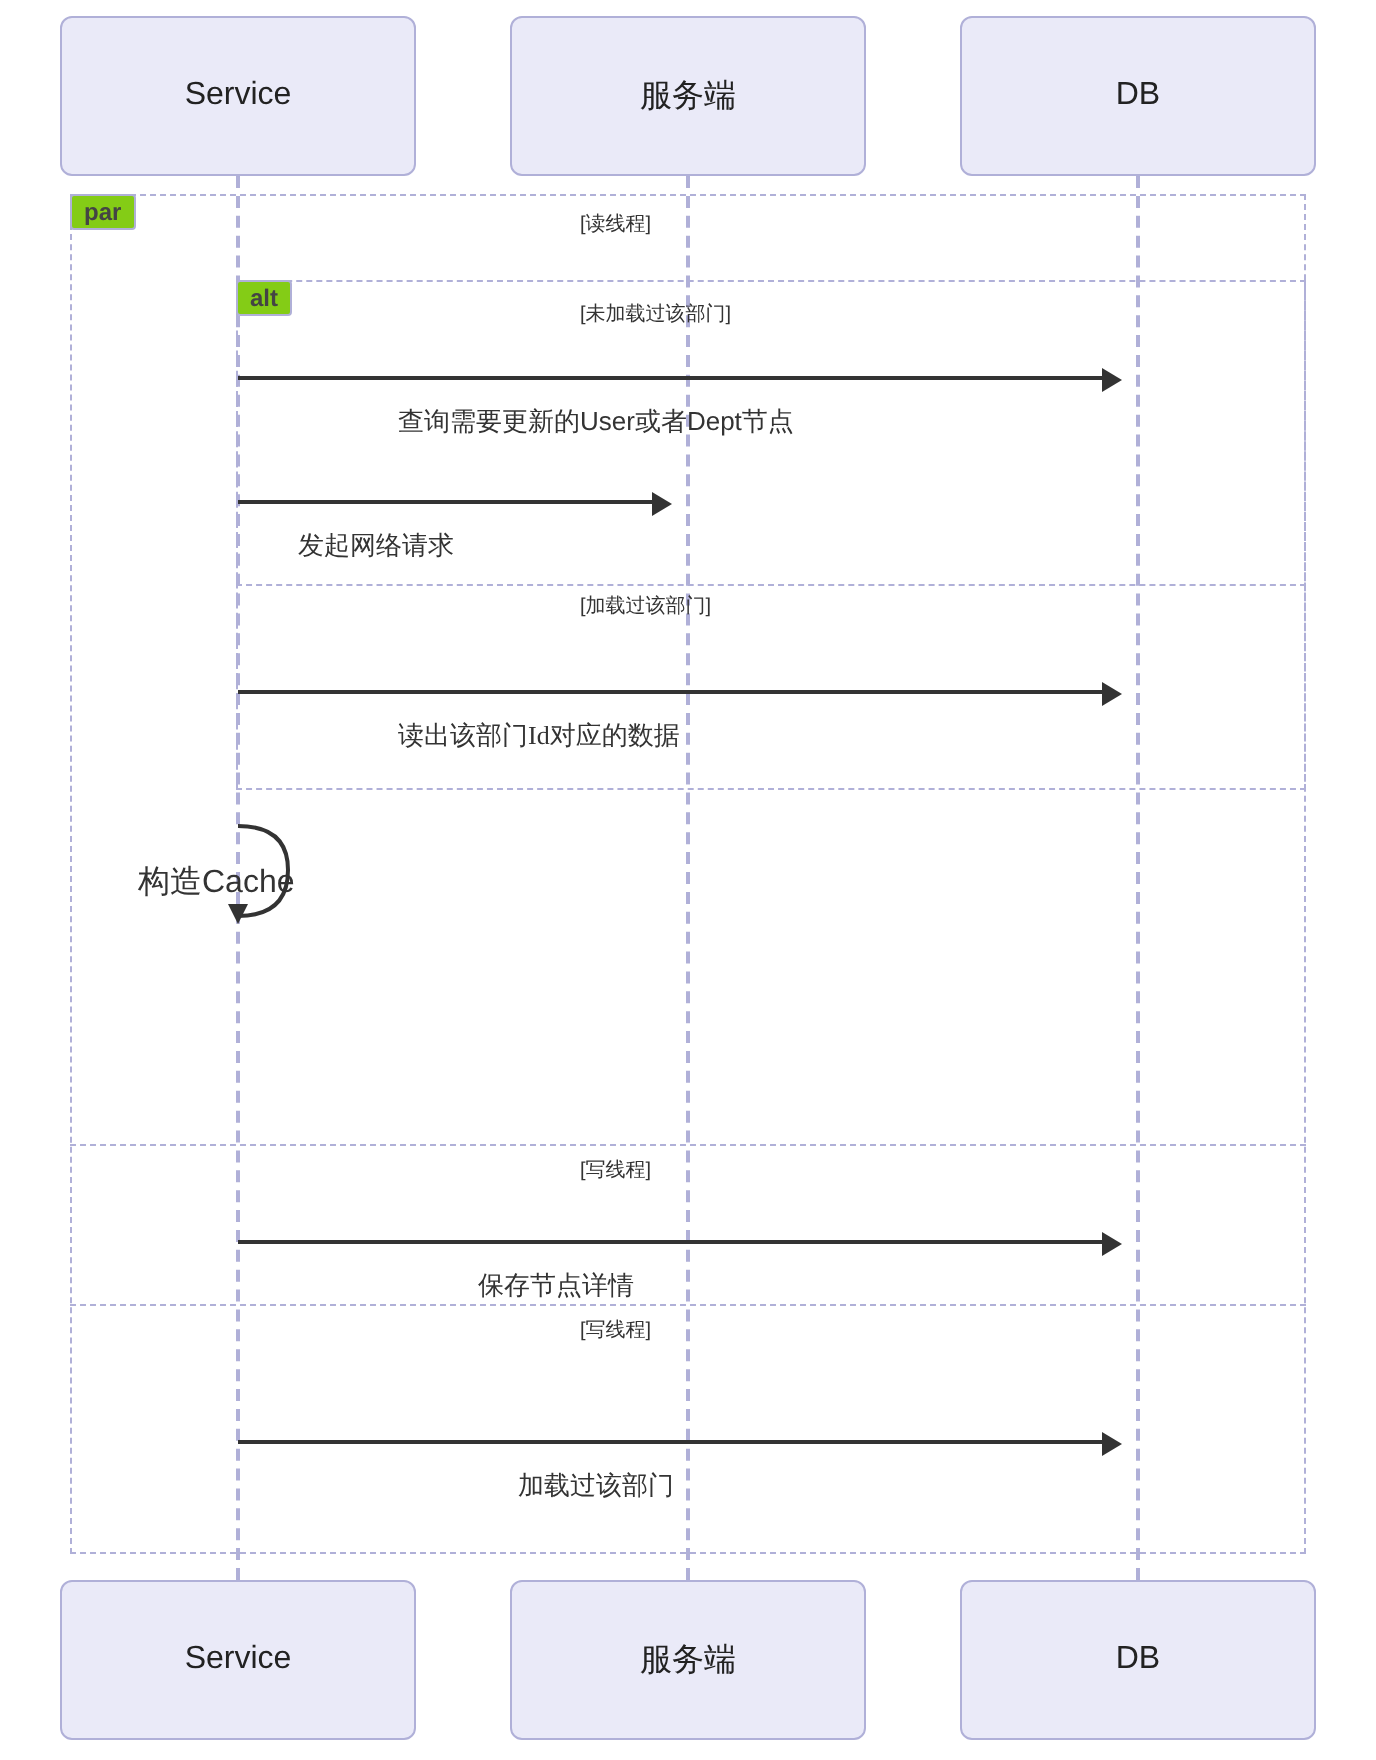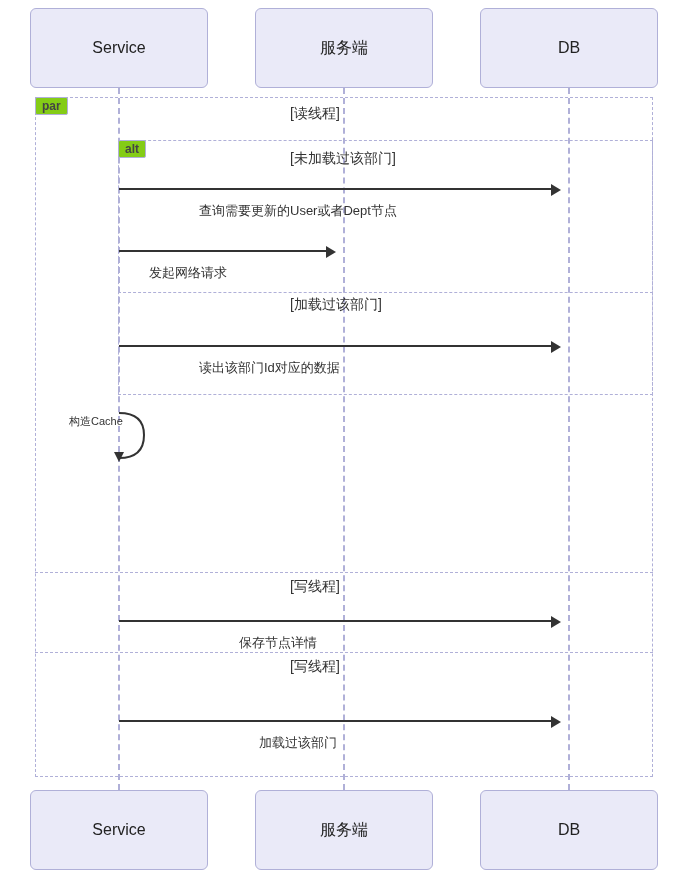--- a/index.html
+++ b/index.html
@@ -66,21 +66,21 @@
       border: 1.5px solid #b0b0d8;
       border-radius: 2px;
       font-size: 12px;
       font-weight: bold;
       color: #444;
       padding: 1px 6px;
     }
 
     .frame-section-label {
       position: absolute;
-      font-size: 14px;
+      font-size: 10px;
       color: #333;
     }
 
     
     .arrow {
       position: absolute;
       display: flex;
       align-items: center;
     }
 
@@ -167,29 +167,29 @@
     <div class="arrowhead-right" style="left:207px; top:-4px;"></div>
     <div class="arrow-label" style="left:30px; top:-20px;">发起网络请求</div>
   </div>
 
   <div style="position:absolute; left:118px; top:292px; width:535px; border-top: 1.5px dashed #b0b0d8;"></div>
   <div class="frame-section-label" style="left:290px; top:296px;">[加载过该部门]</div>
 
   <div class="arrow" style="position:absolute; left:119px; top:345px;">
     <div class="arrow-line" style="width:438px; left:0; top:0;"></div>
     <div class="arrowhead-right" style="left:432px; top:-4px;"></div>
-    <div class="arrow-label" style="left:80px; top:-20px;">读出该部门Id对应的数据</div>
+    <div class="arrow-label" style="left:80px; top:-20px;font-family:Liberation Serif, serif;">读出该部门Id对应的数据</div>
   </div>
 
   <div class="self-arrow" style="left:69px; top:408px;">
     <svg width="80" height="55">
       <path d="M 50 5 Q 75 5 75 27 Q 75 50 50 50" fill="none" stroke="#333" stroke-width="2"></path>
       <polygon points="45,44 55,44 50,54" fill="#333"></polygon>
     </svg>
-    <div style="position:absolute; left:0; top:6px; font-size:11px; color:#333; white-space:nowrap;">构造Cache</div>
+    <div style="position:absolute; left:0; top:23px; font-size:16px; color:#333; white-space:nowrap;">构造Cache</div>
   </div>
 
 
   <div style="position:absolute; left:35px; top:572px; width:618px; border-top: 1.5px dashed #b0b0d8;"></div>
   <div class="frame-section-label" style="left:290px; top:578px;">[写线程]</div>
 
   <div class="arrow" style="position:absolute; left:119px; top:620px;">
     <div class="arrow-line" style="width:438px; left:0; top:0;"></div>
     <div class="arrowhead-right" style="left:432px; top:-4px;"></div>
     <div class="arrow-label" style="left:120px; top:-20px;">保存节点详情</div>

